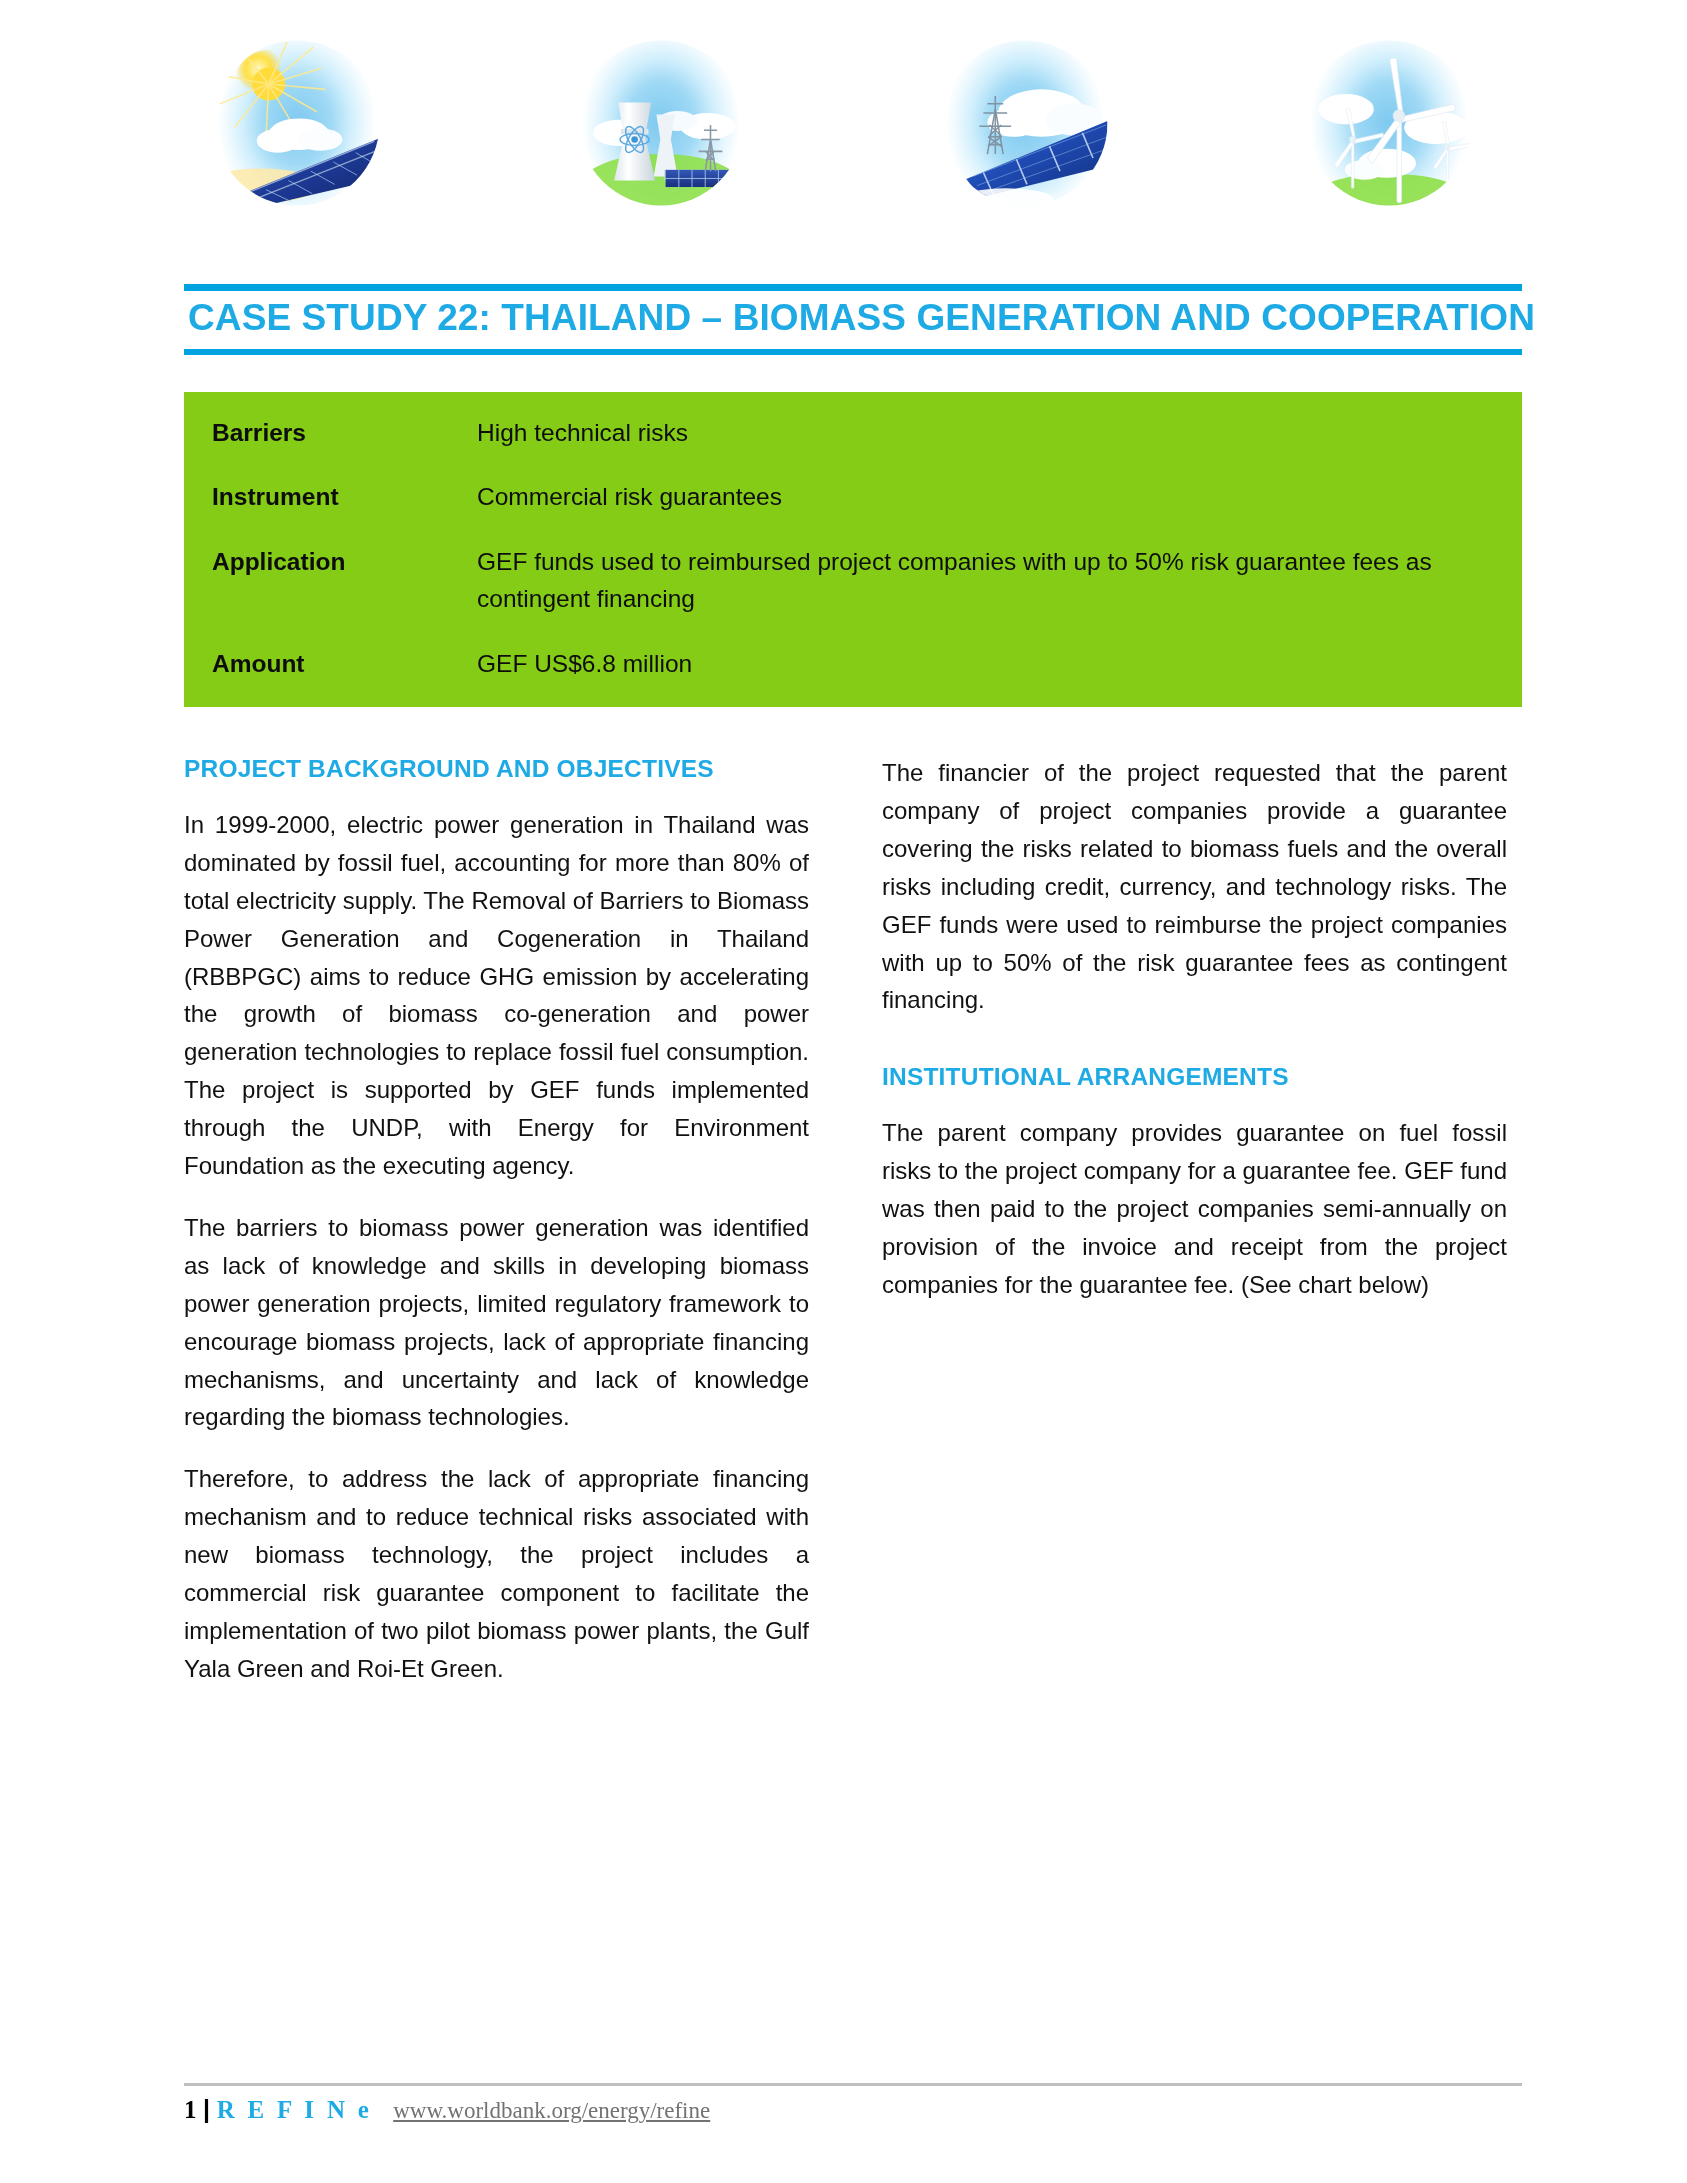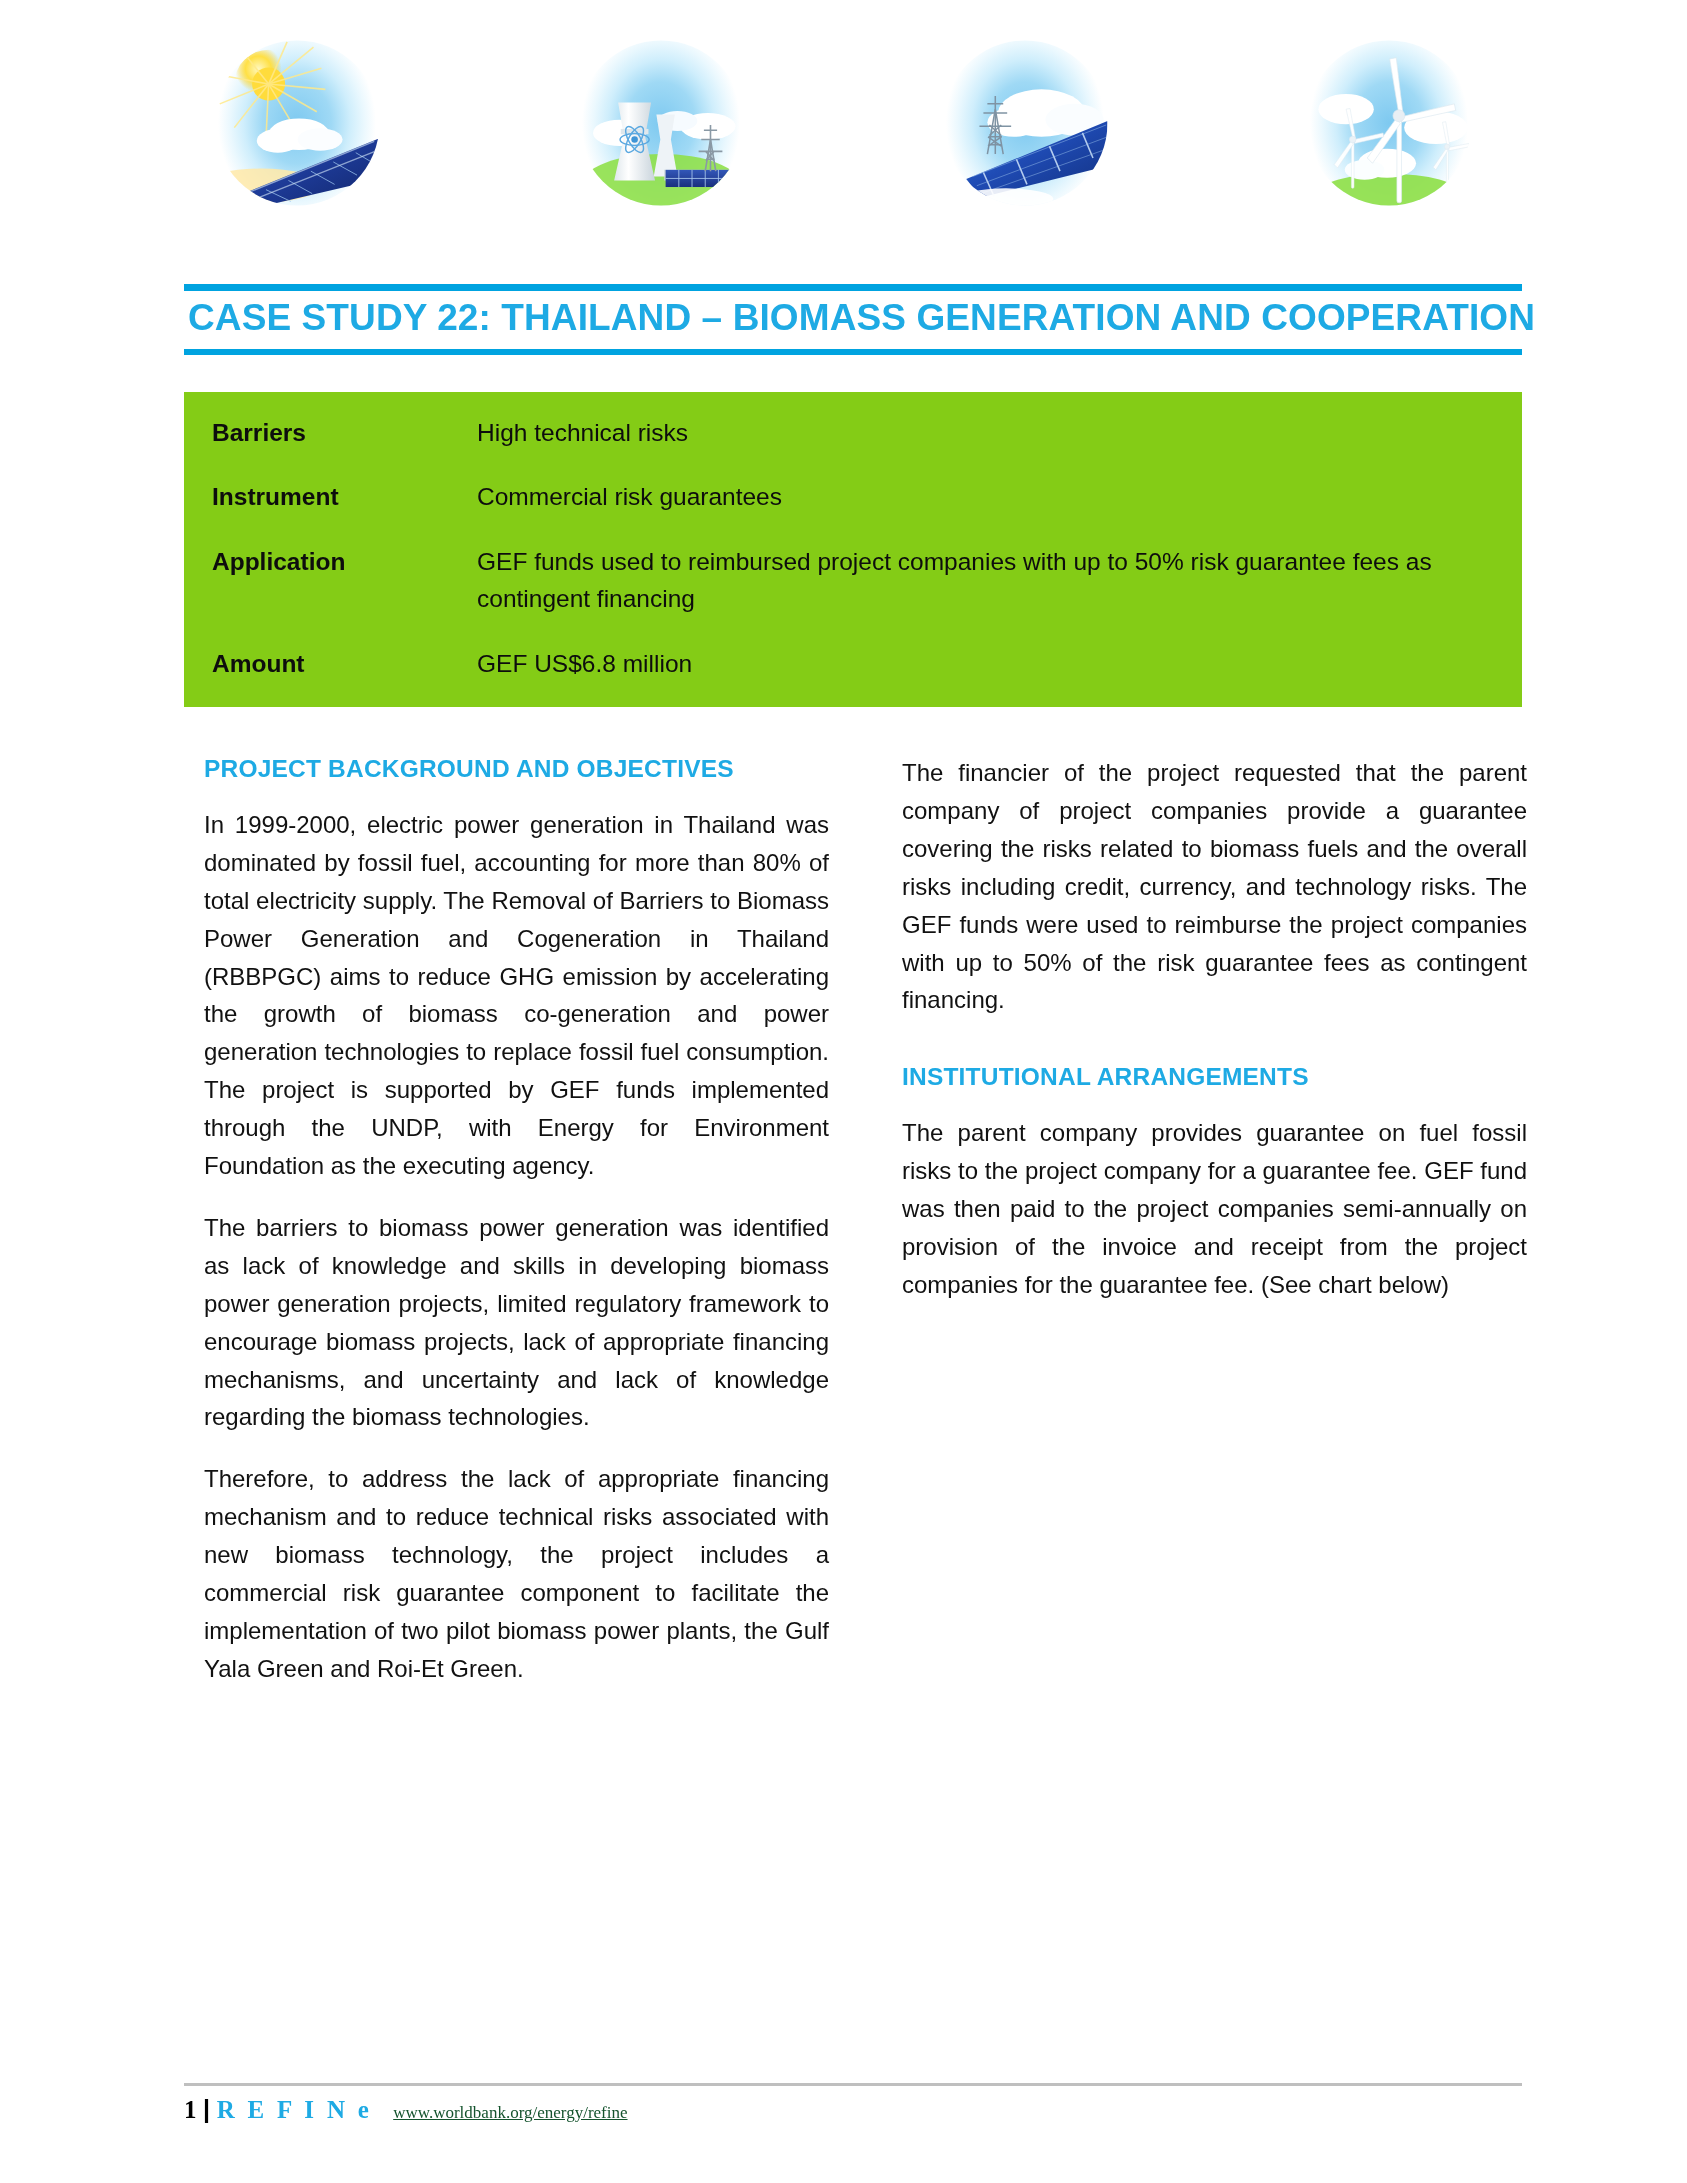--- a/index.html
+++ b/index.html
@@ -111,21 +111,21 @@
     flex: 1 1 auto;
     font-size: 24.5px;
     color: #0d0d0d;
     line-height: 1.5;
     text-align: left;
   }
 
   
   .columns {
     position: absolute;
-    left: 204px;
+    left: 184px;
     top: 754px;
     width: 1323px;
     display: flex;
     gap: 73px;
   }
   .col { width: 631px; }
 
   h2.section-head {
     font-size: 24.5px;
     font-weight: bold;
@@ -177,22 +177,22 @@
     margin: 0 6.6px;
   }
   .brand {
     font-size: 25px;
     font-weight: bold;
     color: #1eaae4;
     letter-spacing: 3.3px;
     font-family: "Liberation Serif", serif;
   }
   .footer-url {
-    font-size: 17px;
-    color: #14532d;
+    font-size: 23px;
+    color: #737373;
     text-decoration: underline;
     margin-left: 21px;
     font-family: "Liberation Serif", serif;
   }
 </style>
 </head>
 <body>
 
 <div class="page">
 

